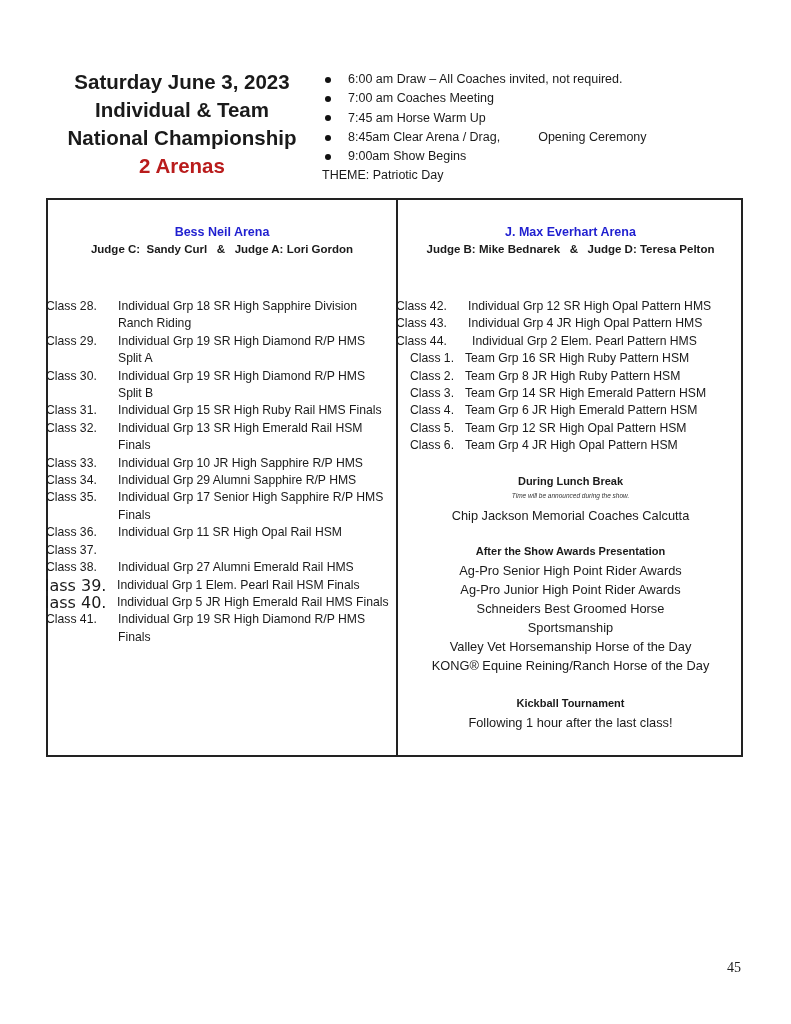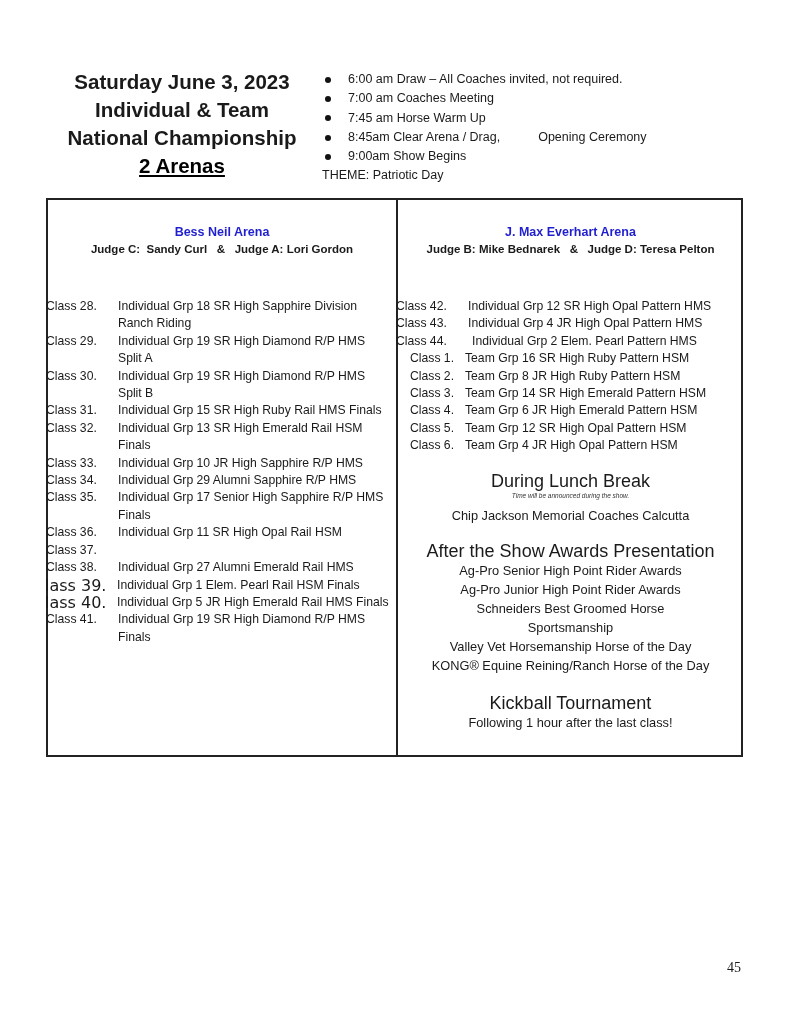--- a/index.html
+++ b/index.html
@@ -1,20 +1,20 @@
 <!DOCTYPE html>
 <html><head>
 <meta charset="utf-8">
 <style>
   html, body { margin: 0; padding: 0; background: #ffffff; }
   body { width: 791px; height: 1024px; position: relative; overflow: hidden;
          font-family: "Liberation Sans", "DejaVu Sans", sans-serif; color: #1a1a1a; }
   .title-block { position: absolute; left: 44px; top: 68px; width: 276px; text-align: center; }
   .title-line { font-size: 20.5px; font-weight: bold; line-height: 28px; color: #1a1a1a; white-space: nowrap; }
-  .title-accent { color: #000000; text-decoration: underline; }
+  .title-accent { color: #b91c1c; }
   .schedule { position: absolute; left: 322px; top: 70px; font-size: 12.5px; line-height: 19.3px; }
   .sched-item { display: flex; align-items: center; white-space: nowrap; }
   .bullet { width: 6px; height: 6px; border-radius: 50%; background: #111; margin: 0 17px 0 3px; flex: none; }
   .gap { display: inline-block; width: 38px; }
   .theme { white-space: nowrap; }
   .box { position: absolute; left: 46px; top: 198px; width: 697px; height: 559px; border: 2px solid #222; box-sizing: border-box; }
   .divider { position: absolute; left: 348px; top: 0; bottom: 0; width: 2px; background: #222; }
   .col { position: absolute; top: 0; bottom: 0; }
   .col-left { left: 0; width: 348px; }
   .col-right { left: 350px; width: 345px; }
@@ -23,21 +23,21 @@
   .judges { font-weight: bold; font-size: 11.5px; line-height: 17px; white-space: pre; }
   .classes { position: absolute; top: 98px; left: 0; right: 0; font-size: 12.2px; line-height: 17.4px; }
   .class-row { display: flex; }
   .class-num { width: 72px; flex: none; margin-left: -2px; white-space: nowrap; }
   .class-num.alt { font-family: "DejaVu Sans", sans-serif; font-size: 16px; margin-left: -3px; }
   .class-desc { flex: 1; padding-right: 6px; }
   .r-row { display: flex; white-space: nowrap; }
   .r-num { flex: none; }
   .r-desc { white-space: nowrap; text-align: center; }
   .events { position: absolute; top: 272px; left: 0; right: 0; text-align: center; }
-  .ev-bold { font-weight: normal; font-size: 18px; line-height: 19px; }
+  .ev-bold { font-weight: bold; font-size: 11px; line-height: 19px; }
   .ev-note { font-style: italic; font-size: 6.5px; line-height: 9px; color: #333; }
   .ev-text { font-size: 12.8px; line-height: 19px; }
   .page-number { position: absolute; left: 727px; top: 960px; font-family: "Liberation Serif", serif; font-size: 14px; }
 </style>
 </head>
 <body>
 
 <div class="title-block">
   <div class="title-line">Saturday June 3, 2023</div>
   <div class="title-line">Individual &amp; Team</div>

